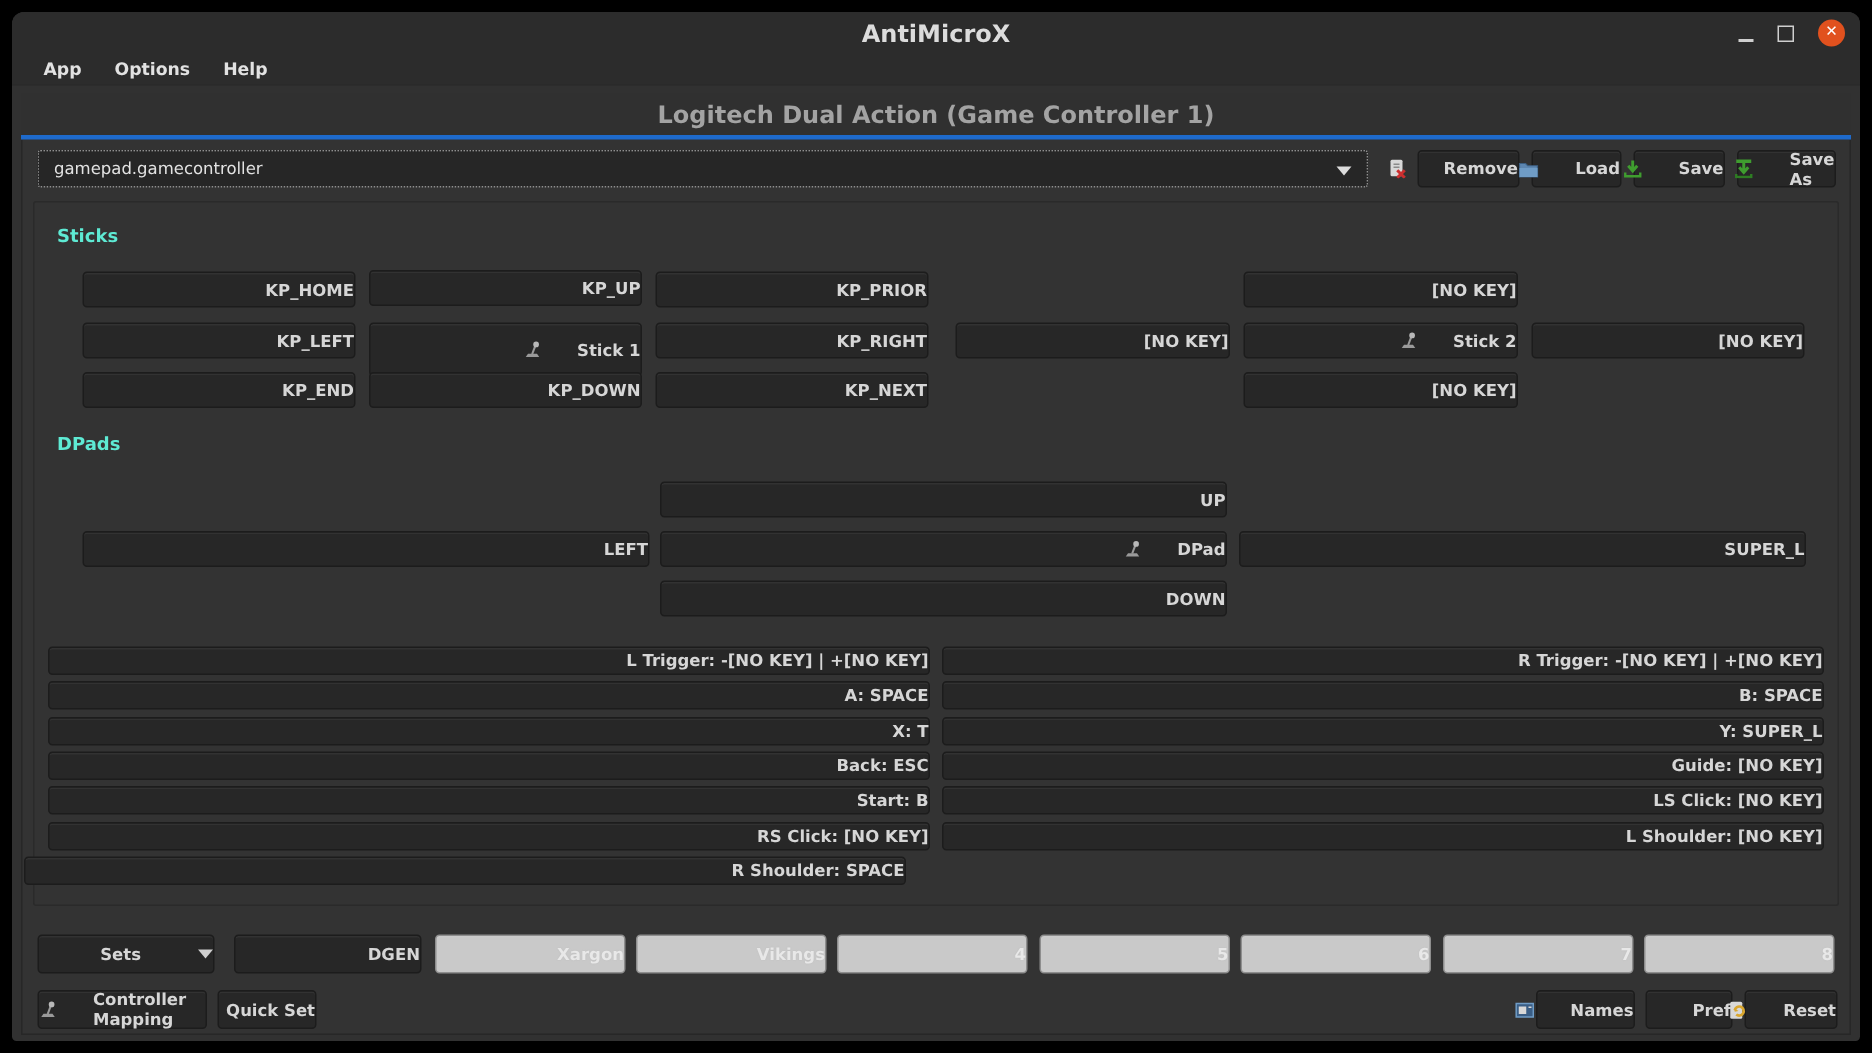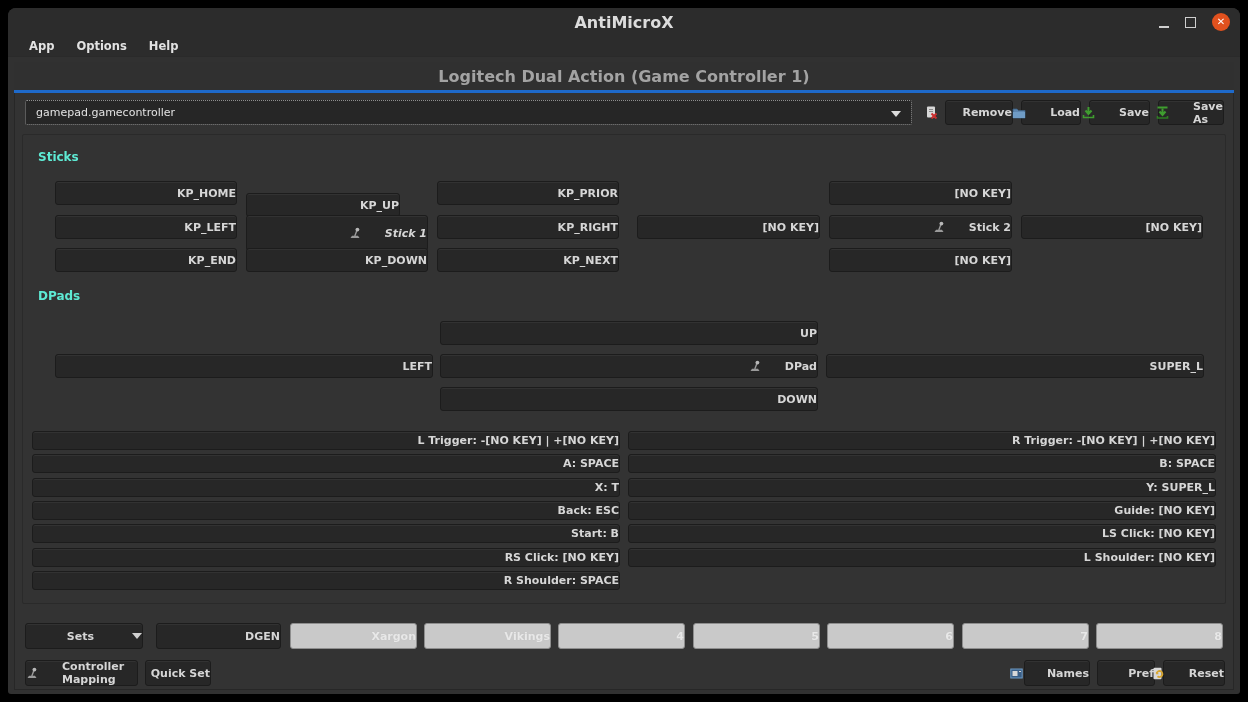--- a/index.html
+++ b/index.html
@@ -109,34 +109,34 @@
       <span>Save As</span>
     </div>
 
     <div class="abs scrollframe"></div>
 
     <div class="abs section-label" style="left:30px;top:142px;">Sticks</div>
 
     <div class="abs btn" style="left:47px;top:173px;width:182px;height:24px;">
         <span>KP_HOME</span>
       </div>
-    <div class="abs btn" style="left:238px;top:185px;width:154px;height:24px;">
+    <div class="abs btn" style="left:238px;top:172px;width:182px;height:24px;">
         <span>KP_UP</span>
       </div>
     <div class="abs btn" style="left:429px;top:173px;width:182px;height:24px;">
         <span>KP_PRIOR</span>
       </div>
     <div class="abs btn" style="left:821px;top:173px;width:183px;height:24px;">
         <span>[NO KEY]</span>
       </div>
 
     <div class="abs btn" style="left:47px;top:207px;width:182px;height:24px;">
         <span>KP_LEFT</span>
       </div>
-    <div class="abs btn" style="left:238px;top:207px;width:182px;height:36px;font-style:italic;">
+    <div class="abs btn" style="left:238px;top:207px;width:182px;height:36px;">
       <span class="icon">
           <svg width="12" height="12" viewBox="0 0 12 12">
             <path d="M1.5 11 L10.5 11 L9 8.8 L3 8.8 Z" fill="#9a9a9a"></path>
             <line x1="5.8" y1="9" x2="8" y2="3.2" stroke="#9a9a9a" stroke-width="1.4"></line>
             <circle cx="8.4" cy="2.6" r="1.9" fill="#b8b8b8"></circle>
           </svg>
         </span>
       <span>Stick 1</span>
     </div>
     <div class="abs btn" style="left:429px;top:207px;width:182px;height:24px;">
@@ -208,21 +208,21 @@
       </div>
     <div class="abs btn row-btn" style="left:24px;top:493px;width:588px;height:19px;">
         <span>Back: ESC</span>
       </div>
     <div class="abs btn row-btn" style="left:24px;top:516px;width:588px;height:19px;">
         <span>Start: B</span>
       </div>
     <div class="abs btn row-btn" style="left:24px;top:540px;width:588px;height:19px;">
         <span>RS Click: [NO KEY]</span>
       </div>
-    <div class="abs btn row-btn" style="left:24px;top:563px;width:588px;height:19px;">
+    <div class="abs btn row-btn" style="left:8px;top:563px;width:588px;height:19px;">
         <span>R Shoulder: SPACE</span>
       </div>
 
     <div class="abs btn row-btn" style="left:620px;top:423px;width:588px;height:19px;">
         <span>R Trigger: -[NO KEY] | +[NO KEY]</span>
       </div>
     <div class="abs btn row-btn" style="left:620px;top:446px;width:588px;height:19px;">
         <span>B: SPACE</span>
       </div>
     <div class="abs btn row-btn" style="left:620px;top:470px;width:588px;height:19px;">

